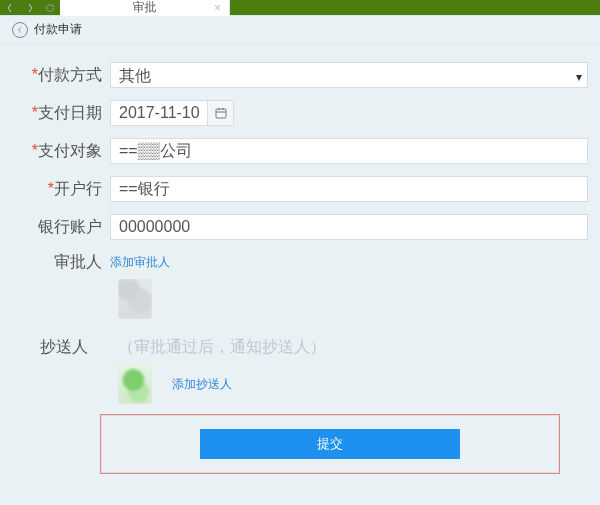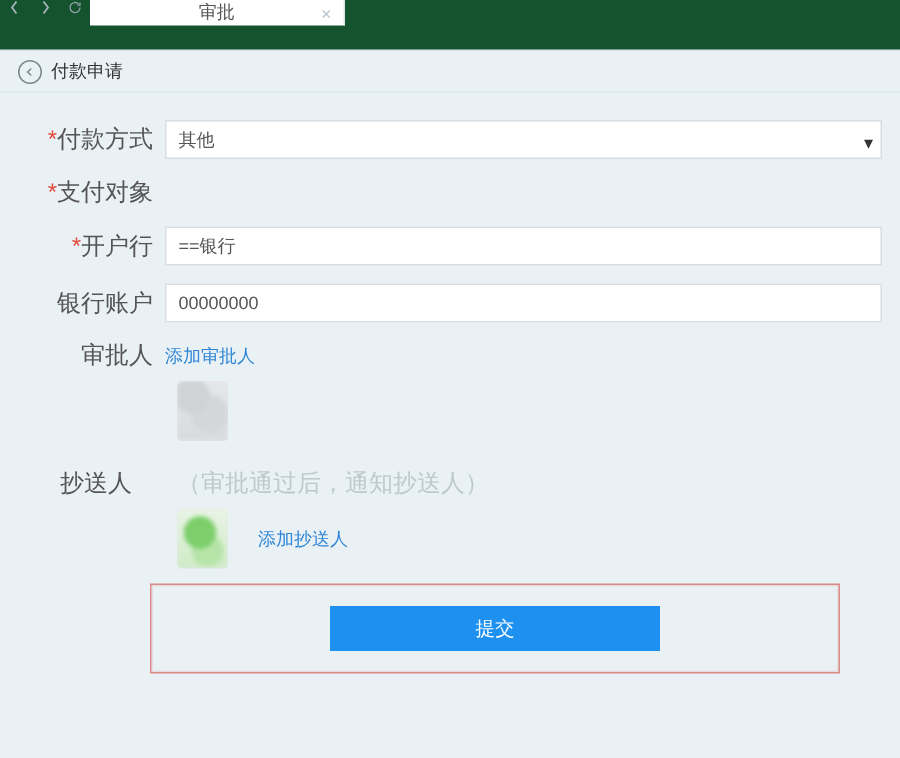--- a/index.html
+++ b/index.html
@@ -1,51 +1,51 @@
 <!DOCTYPE html>
 <html><head>
 <meta charset="utf-8">
 <style>
   * { box-sizing: border-box; margin: 0; padding: 0; }
   body { font-family: "Microsoft YaHei", Arial, sans-serif; background: #eaf1f5; width: 600px; height: 505px; overflow: hidden; font-size: 12px; color: #333; }
-  .topbar { height: 34px; background: #14532d; border-bottom: 1px solid #d9e4ec; display: flex; align-items: flex-start; }
+  .topbar { height: 16px; background: #4d7c0f; border-bottom: 1px solid #d9e4ec; display: flex; align-items: center; }
   .nav-btn { width: 20px; display: flex; align-items: center; justify-content: center; color: #a8b4bd; cursor: default; }
   .nav-btn svg { width: 10px; height: 10px; }
   .tab { width: 170px; background: #ffffff; border-right: 1px solid #d9e4ec; display: flex; align-items: center; justify-content: center; position: relative; font-size: 12px; color: #555; }
   .tab .close { position: absolute; right: 8px; color: #b9c4cc; font-size: 12px; cursor: pointer; }
   .topbar-rest { flex: 1; background: #eaf4fb; }
   .titlebar { height: 28px; display: flex; align-items: center; padding: 0 12px; gap: 6px; color: #333; border-bottom: 1px solid #dfe8ee; text-align: right; }
   .titlebar .back { width: 16px; height: 16px; border: 1px solid #7a8690; border-radius: 50%; display: flex; align-items: center; justify-content: center; }
   .titlebar .back svg { width: 8px; height: 8px; stroke: #7a8690; }
   .content { padding: 18px 10px 10px 10px; }
   .form-row { display: flex; align-items: center; margin-bottom: 12px; }
   .form-label { width: 100px; text-align: right; padding-right: 8px; font-size: 16px; color: #555; }
   .form-label .req { color: #e24a3b; }
   .form-field { flex: 0 0 478px; position: relative; }
-  .input, .select { width: 478px; height: 26px; border: 1px solid #d6dde3; background: #fff; padding: 0 8px; font-size: 12px; color: #555; outline: none; }
+  .input, .select { width: 478px; height: 26px; border: 1px solid #d6dde3; background: #fff; padding: 0 8px; font-size: 16px; color: #555; outline: none; }
   .select { appearance: none; -webkit-appearance: none; padding-right: 20px; }
   .select-caret { position: absolute; right: 6px; top: 8px; pointer-events: none; color: #333; }
   .date-wrap { display: flex; gap: 0; }
   .date-wrap .input { width: 98px; }
   .date-btn { width: 26px; height: 26px; border: 1px solid #d6dde3; border-left: none; background: #f3f6f8; display: flex; align-items: center; justify-content: center; color: #666; }
   .link { color: #2f86d6; cursor: pointer; font-size: 12px; }
   .hint { color: #bfc8cf; font-size: 16px; margin-left: 6px; }
   .avatar-block { padding-left: 108px; margin-top: 4px; margin-bottom: 10px; }
   .avatar { width: 34px; height: 40px; background: #e5e8ea; border-radius: 3px; position: relative; overflow: hidden; }
   .avatar.gray::before { content: ""; position: absolute; inset: 0; background:
     radial-gradient(circle at 30% 25%, #cfd3d6 30%, transparent 31%),
     radial-gradient(circle at 65% 55%, #d4d7da 40%, transparent 41%),
     linear-gradient(#e5e8ea, #d8dbde); filter: blur(1.5px); }
   .avatar.green::before { content: ""; position: absolute; inset: 0; background:
     radial-gradient(circle at 45% 40%, #7dcf6c 35%, transparent 36%),
     radial-gradient(circle at 60% 70%, #b6e4a8 30%, transparent 31%),
     linear-gradient(#e9f4e5, #cfeac6); filter: blur(1.5px); }
   .cc-row { display: flex; align-items: center; gap: 20px; padding-left: 108px; margin-top: 6px; }
   .submit-frame { margin: 10px 0 0 90px; width: 460px; height: 60px; border: 1px solid #d88b86; display: flex; align-items: center; justify-content: center; box-shadow: 0 0 0 1px rgba(216,139,134,0.2) inset; }
-  .submit-btn { width: 220px; height: 30px; background: #1e90f0; color: #fff; border: none; font-size: 13px; cursor: pointer; }
+  .submit-btn { width: 260px; height: 30px; background: #1e90f0; color: #fff; border: none; font-size: 13px; cursor: pointer; }
   .row-gap-lg { margin-bottom: 6px; margin-top: 6px; }
 </style>
 </head>
 <body>
 
 <div class="topbar">
   <div class="nav-btn">
     <svg viewBox="0 0 10 10">
         <path d="M6 1 L3 5 L6 9" stroke="#a8b4bd" stroke-width="1.2" fill="none"></path>
       </svg>
@@ -79,23 +79,37 @@
 <div class="content">
 
   <div class="form-row">
     <div class="form-label"><span class="req">*</span><span>付款方式</span></div>
     <div class="form-field">
       <select class="select"><option>其他</option></select>
       <span class="select-caret">▾</span>
     </div>
   </div>
 
+  <div class="form-row">
+    <div class="form-label"><span class="req">*</span><span>支付日期</span></div>
+    <div class="form-field date-wrap">
+      <input class="input" value="2017-11-10" style="">
+      <div class="date-btn">
+        <svg width="12" height="12" viewBox="0 0 12 12">
+            <rect x="1" y="2" width="10" height="9" rx="1" fill="none" stroke="#777"></rect>
+            <path d="M1 5h10" stroke="#777"></path>
+            <path d="M4 1v2M8 1v2" stroke="#777"></path>
+          </svg>
+      </div>
+    </div>
+  </div>
 
   <div class="form-row">
     <div class="form-label"><span class="req">*</span><span>支付对象</span></div>
+    <div class="form-field"><input class="input" value="==▒▒公司" style=""></div>
   </div>
 
   <div class="form-row">
     <div class="form-label"><span class="req">*</span><span>开户行</span></div>
     <div class="form-field"><input class="input" value="==银行" style=""></div>
   </div>
 
   <div class="form-row">
     <div class="form-label"><span>银行账户</span></div>
     <div class="form-field"><input class="input" value="00000000" style=""></div>

